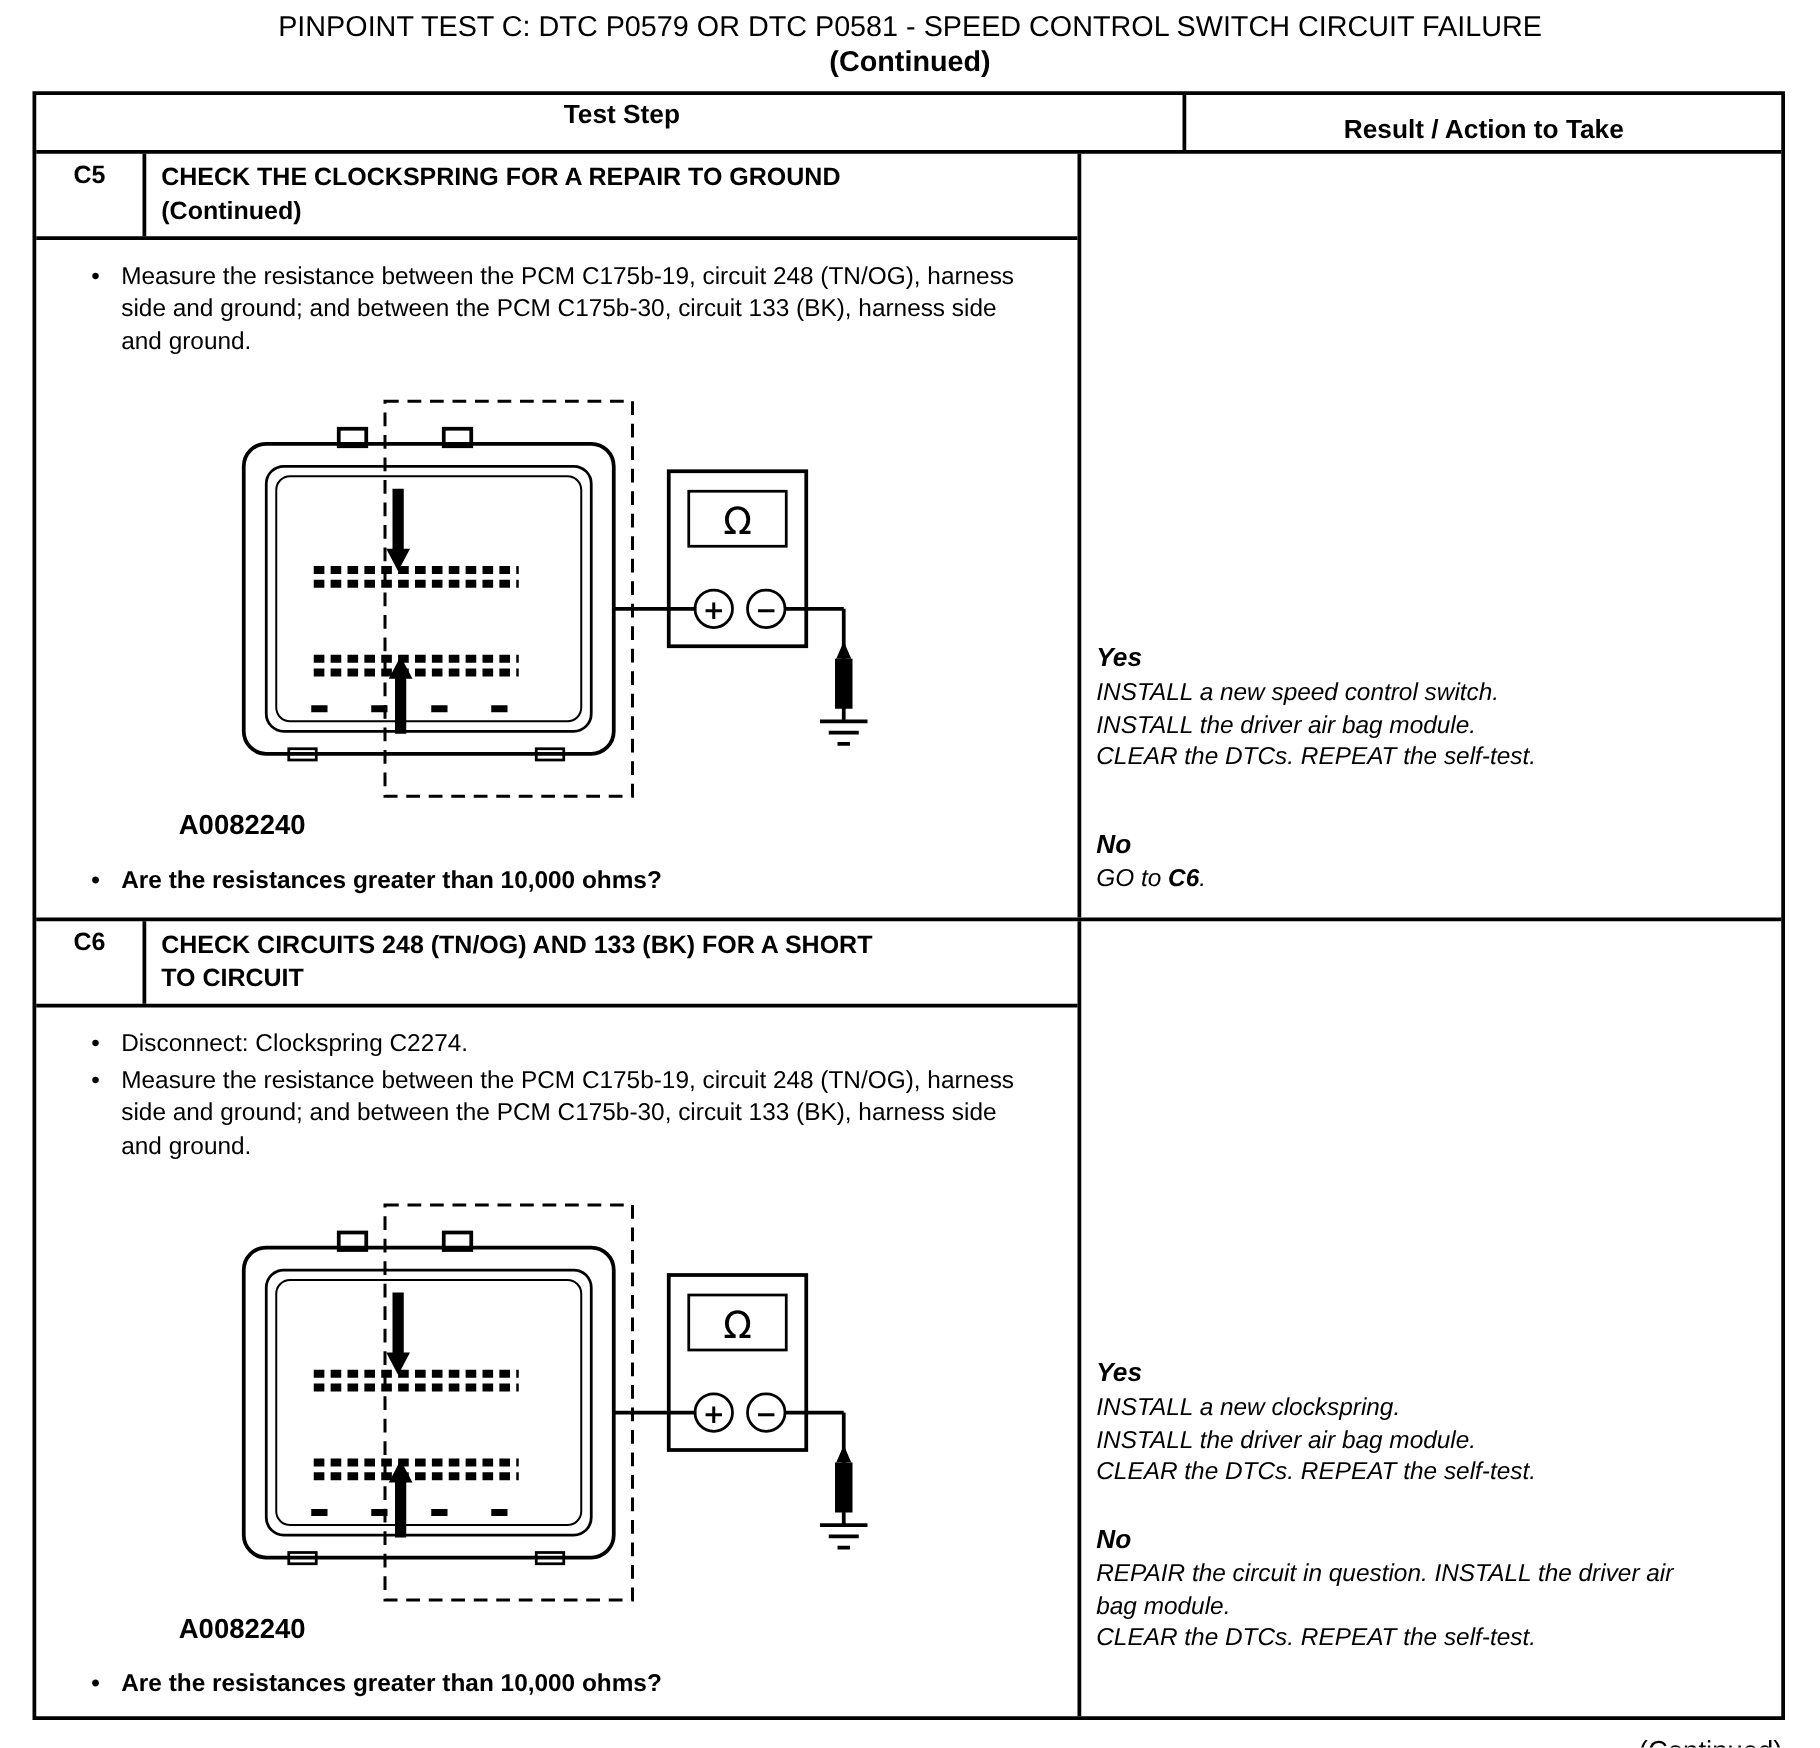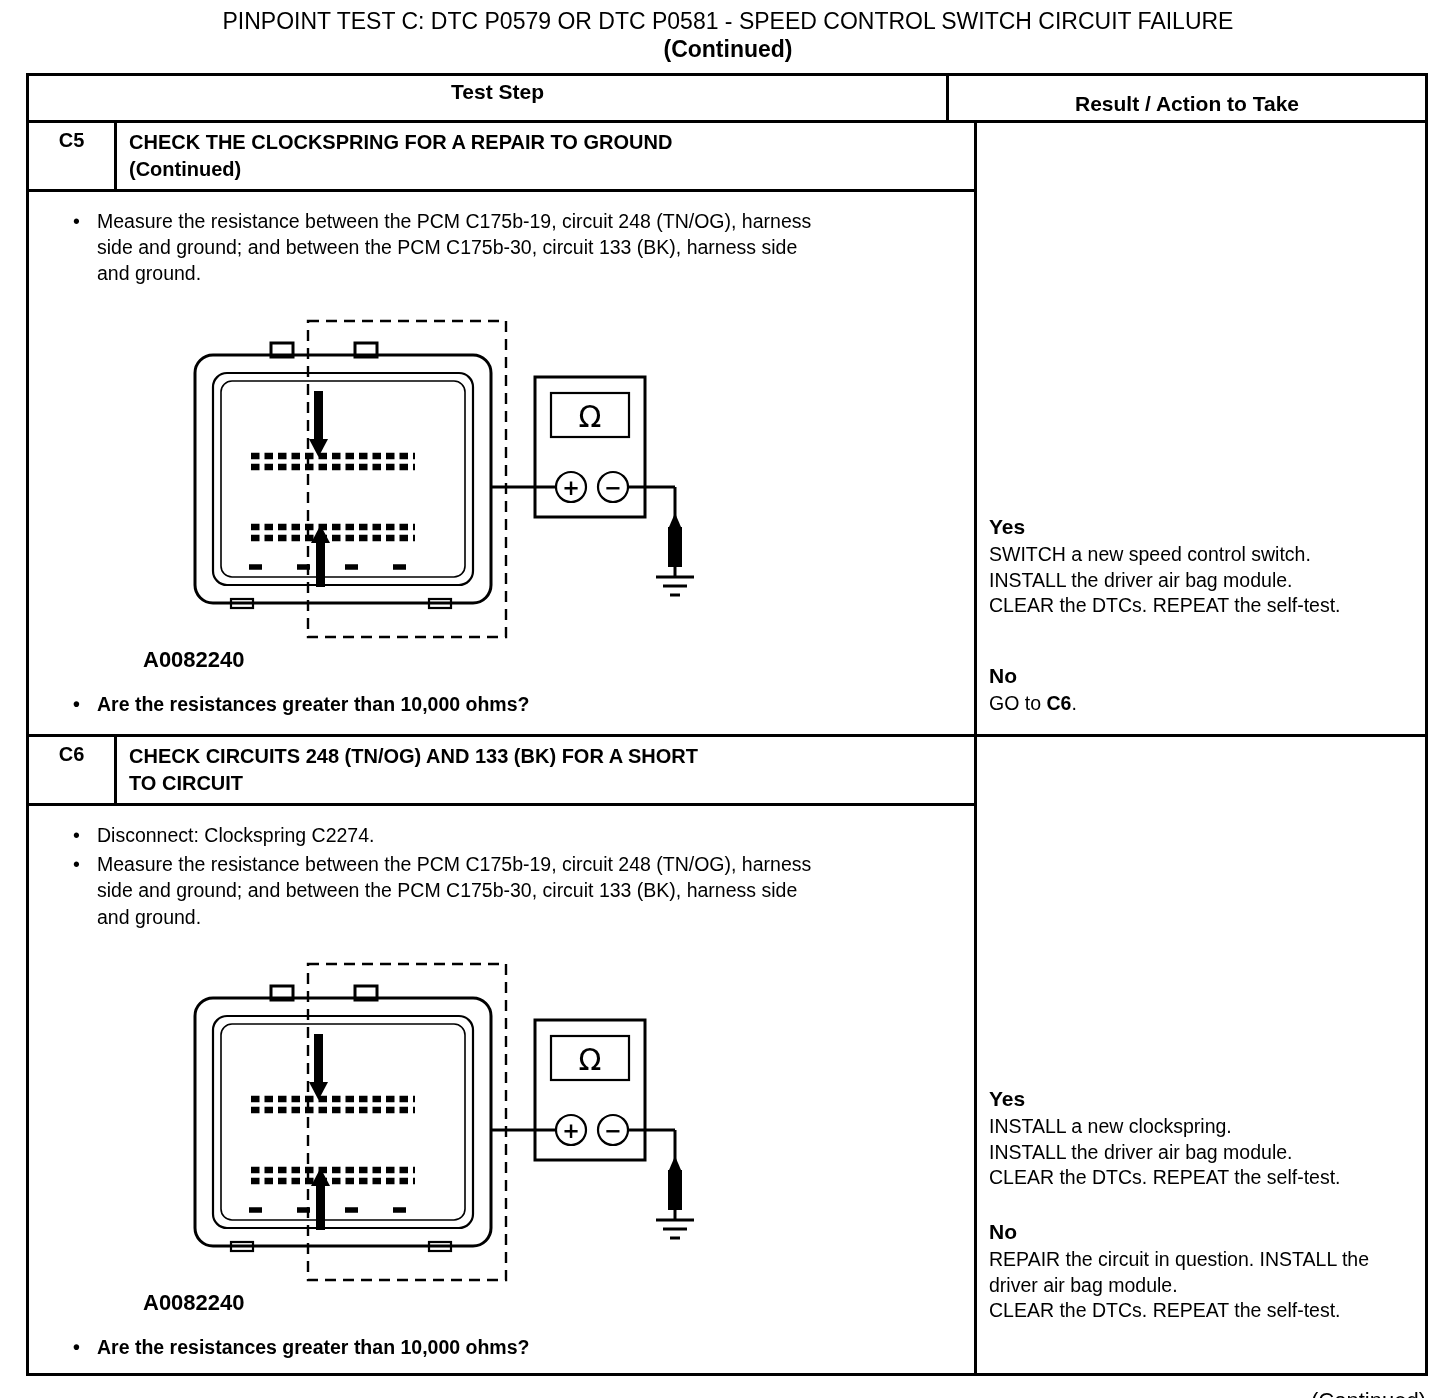--- a/index.html
+++ b/index.html
@@ -18,22 +18,22 @@
   .pp-table { border:3px solid #000; width:1402px; }
 
   .head-row { display:flex; border-bottom:3px solid #000; }
   .head-left  { width:900px; border-right:3px solid #000; text-align:center; font-weight:bold; font-size:21px; padding:4px 0;margin-left:20px; }
   .head-right { flex:1; text-align:center; font-weight:bold; font-size:21px; padding:4px 0;margin-top:12px; }
 
   .step-row { display:flex; }
   .row-c5 { min-height:614px; border-bottom:3px solid #000; }
   .row-c6 { min-height:629px; }
 
-  .step-left  { width:948px; border-right:3px solid #000; }
-  .step-right { flex:1; padding:0 16px 0 12px; }
+  .step-left  { width:836px; border-right:3px solid #000; }
+  .step-right { flex:1; padding:0 16px 0 12px;font-style:italic; }
 
   .step-head { display:flex; border-bottom:3px solid #000; }
   .step-id    { width:88px; border-right:3px solid #000; text-align:center; font-weight:bold; font-size:20px; padding:6px 0; }
   .step-title { font-weight:bold; font-size:20px; padding:6px 12px; line-height:1.35; }
 
   .step-body { padding:16px 20px 10px 24px; }
 
   ul.bullets { list-style:none; }
   ul.bullets li { position:relative; padding-left:44px; font-size:19.5px; line-height:1.34; margin-bottom:3px; max-width:790px; }
   ul.bullets li::before { content:"\2022"; position:absolute; left:20px; }
@@ -151,21 +151,21 @@
 
           <ul class="bullets">
             <li class="question"><span class="btxt">Are the resistances greater than 10,000 ohms?</span></li>
           </ul>
         </div>
       </div>
 
       <div class="step-right result-c5">
         <div>
           <div class="res-label">Yes</div>
-          <div class="res-line">SWITCH a new speed control switch.</div>
+          <div class="res-line">INSTALL a new speed control switch.</div>
           <div class="res-line">INSTALL the driver air bag module.</div>
           <div class="res-line">CLEAR the DTCs. REPEAT the self-test.</div>
         </div>
         <div class="no-block-c5">
           <div class="res-label">No</div>
           <div class="res-line"><span>GO to </span><span class="bold">C6</span><span>.</span></div>
         </div>
       </div>
     </div>
 

